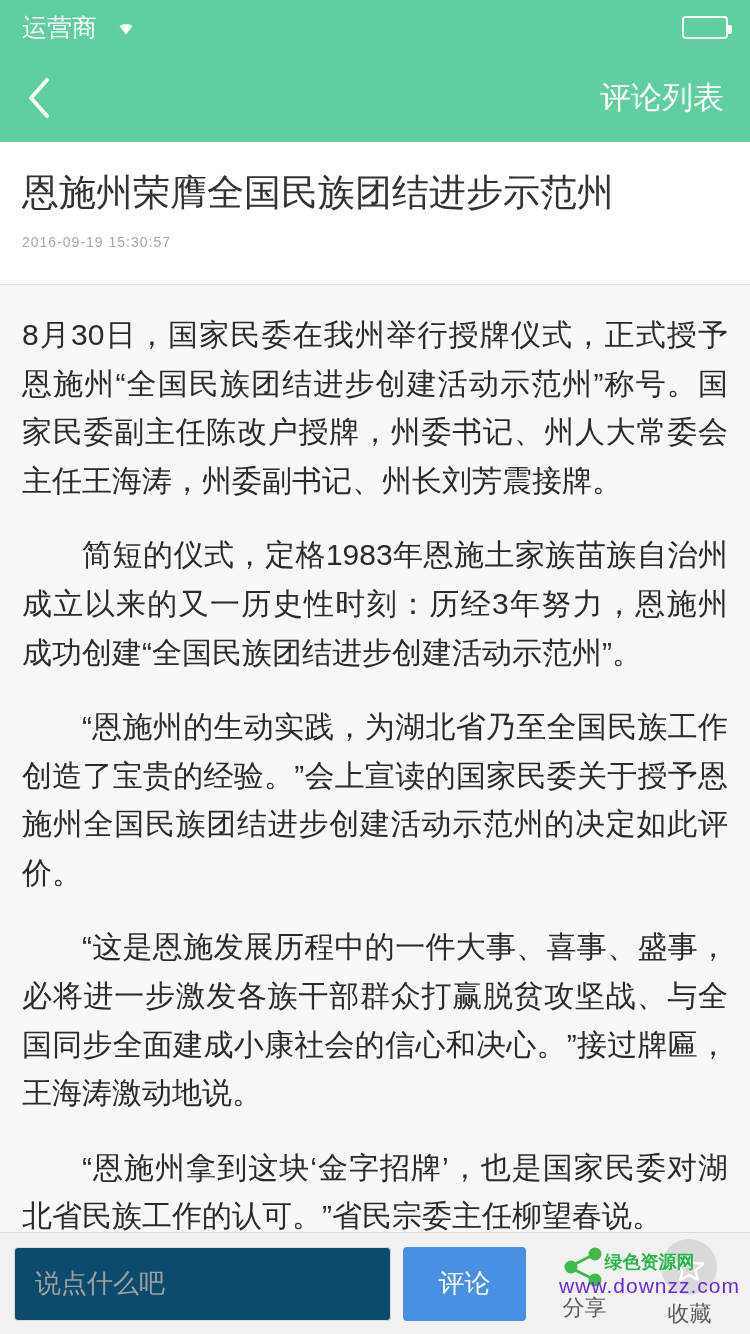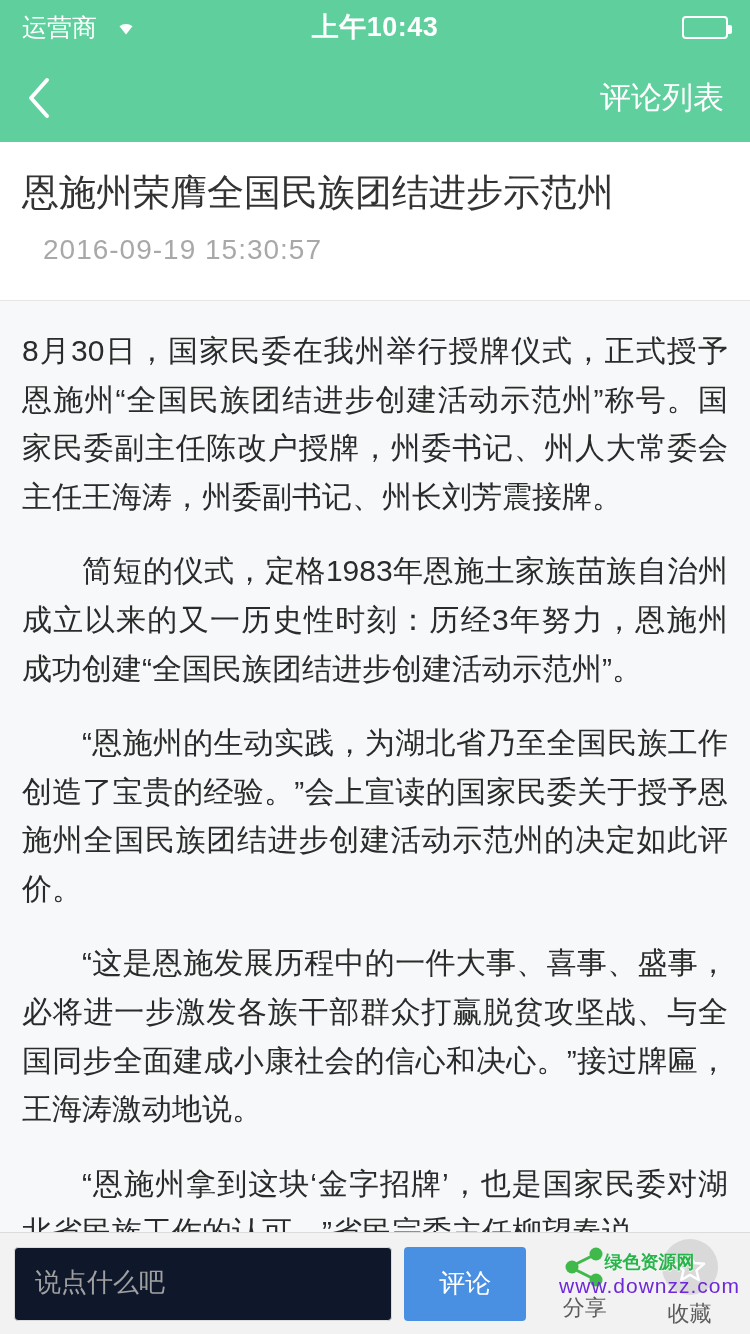--- a/index.html
+++ b/index.html
@@ -106,24 +106,23 @@
     flex: none;
   }
   .article-title {
     font-size: 37px;
     color: #333333;
     line-height: 1.35;
     font-weight: normal;
   }
   .article-date {
     margin-top: 16px;
-    font-size: 28px;
+    font-size: 14px;
     color: #a8a8a8;
     letter-spacing: 1px;
-    margin-left: 21px;
   }
   .divider {
     height: 1px;
     background: #e6e6e6;
     margin: 14px 0 0 0;
   }
 
   
   .article-body {
     flex: 1;
@@ -168,27 +167,27 @@
     border-top: 1px solid #dcdcdc;
     display: flex;
     align-items: center;
     padding: 0 14px;
     flex: none;
     gap: 12px;
   }
   .comment-input {
     flex: 1;
     height: 74px;
-    background: #0f172a;
+    background: #0c4a6e;
     border: 1px solid #dadada;
     border-radius: 4px;
     font-size: 26px;
     color: #9a9a9a;
     padding: 0 20px;
-    font-family: Liberation Mono, monospace;
+    font-family: Liberation Sans, sans-serif;
     outline: none;
   }
   .comment-input::placeholder { color: #a0a0a0; }
   .comment-btn {
     width: 132px;
     height: 74px;
     background: #4a90e2;
     color: #ffffff;
     border: none;
     border-radius: 4px;
@@ -227,21 +226,20 @@
 
   <div class="status-bar">
     <div class="status-left">
       <span>运营商</span>
       <span class="wifi-icon">
         <svg width="30" height="22" viewBox="0 0 30 22">
           <path d="M15 20.5 L8.5 12.2 A10.5 10.5 0 0 1 21.5 12.2 Z" fill="#ffffff"></path>
         </svg>
       </span>
     </div>
-    <div class="status-center">上午10:43</div>
     <div class="status-right">
       <span class="battery">
         <span class="battery-fill"></span>
       </span>
     </div>
   </div>
 
   <div class="nav-bar">
     <div class="back-btn">
       <svg width="26" height="44" viewBox="0 0 26 44">

